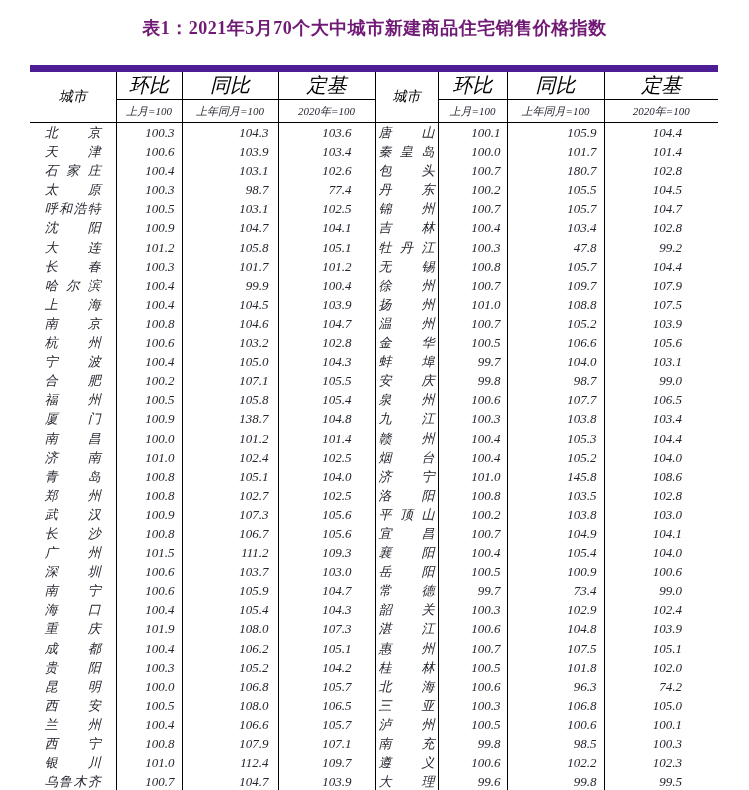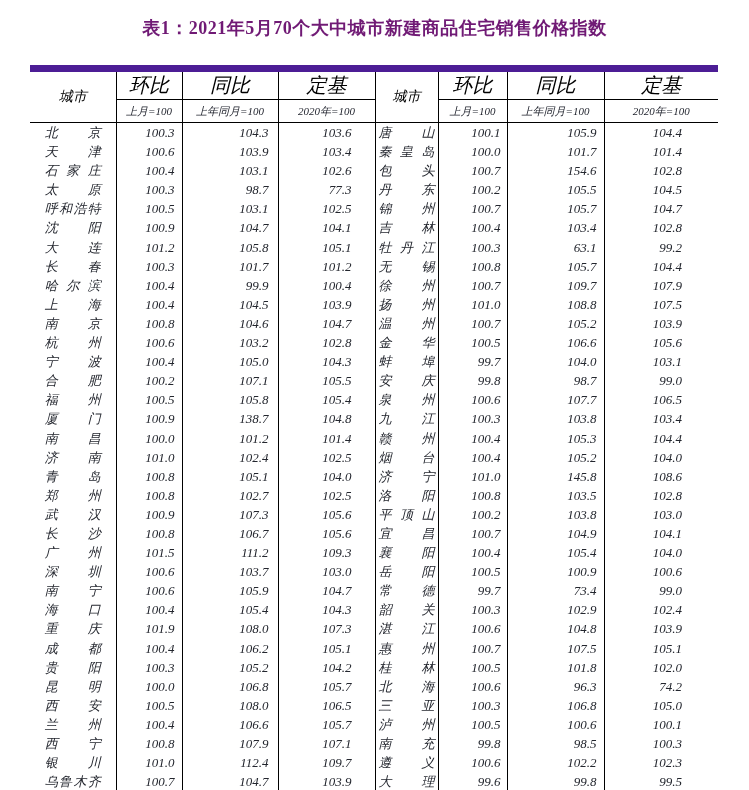--- a/index.html
+++ b/index.html
@@ -141,28 +141,28 @@
         <td class="c-num br">101.7</td>
         <td class="c-num">101.4</td>
       </tr>
       <tr class="data-row">
         <td class="c-city br"><span class="city-name">石家庄</span></td>
         <td class="c-num br">100.4</td>
         <td class="c-num br">103.1</td>
         <td class="c-num br">102.6</td>
         <td class="c-city br"><span class="city-name">包头</span></td>
         <td class="c-num br">100.7</td>
-        <td class="c-num br">154.6</td>
+        <td class="c-num br">180.7</td>
         <td class="c-num">102.8</td>
       </tr>
       <tr class="data-row">
         <td class="c-city br"><span class="city-name">太原</span></td>
         <td class="c-num br">100.3</td>
         <td class="c-num br">98.7</td>
-        <td class="c-num br">77.3</td>
+        <td class="c-num br">77.4</td>
         <td class="c-city br"><span class="city-name">丹东</span></td>
         <td class="c-num br">100.2</td>
         <td class="c-num br">105.5</td>
         <td class="c-num">104.5</td>
       </tr>
       <tr class="data-row">
         <td class="c-city br"><span class="city-name">呼和浩特</span></td>
         <td class="c-num br">100.5</td>
         <td class="c-num br">103.1</td>
         <td class="c-num br">102.5</td>
@@ -181,21 +181,21 @@
         <td class="c-num br">103.4</td>
         <td class="c-num">102.8</td>
       </tr>
       <tr class="data-row">
         <td class="c-city br"><span class="city-name">大连</span></td>
         <td class="c-num br">101.2</td>
         <td class="c-num br">105.8</td>
         <td class="c-num br">105.1</td>
         <td class="c-city br"><span class="city-name">牡丹江</span></td>
         <td class="c-num br">100.3</td>
-        <td class="c-num br">63.1</td>
+        <td class="c-num br">47.8</td>
         <td class="c-num">99.2</td>
       </tr>
       <tr class="data-row">
         <td class="c-city br"><span class="city-name">长春</span></td>
         <td class="c-num br">100.3</td>
         <td class="c-num br">101.7</td>
         <td class="c-num br">101.2</td>
         <td class="c-city br"><span class="city-name">无锡</span></td>
         <td class="c-num br">100.8</td>
         <td class="c-num br">105.7</td>

